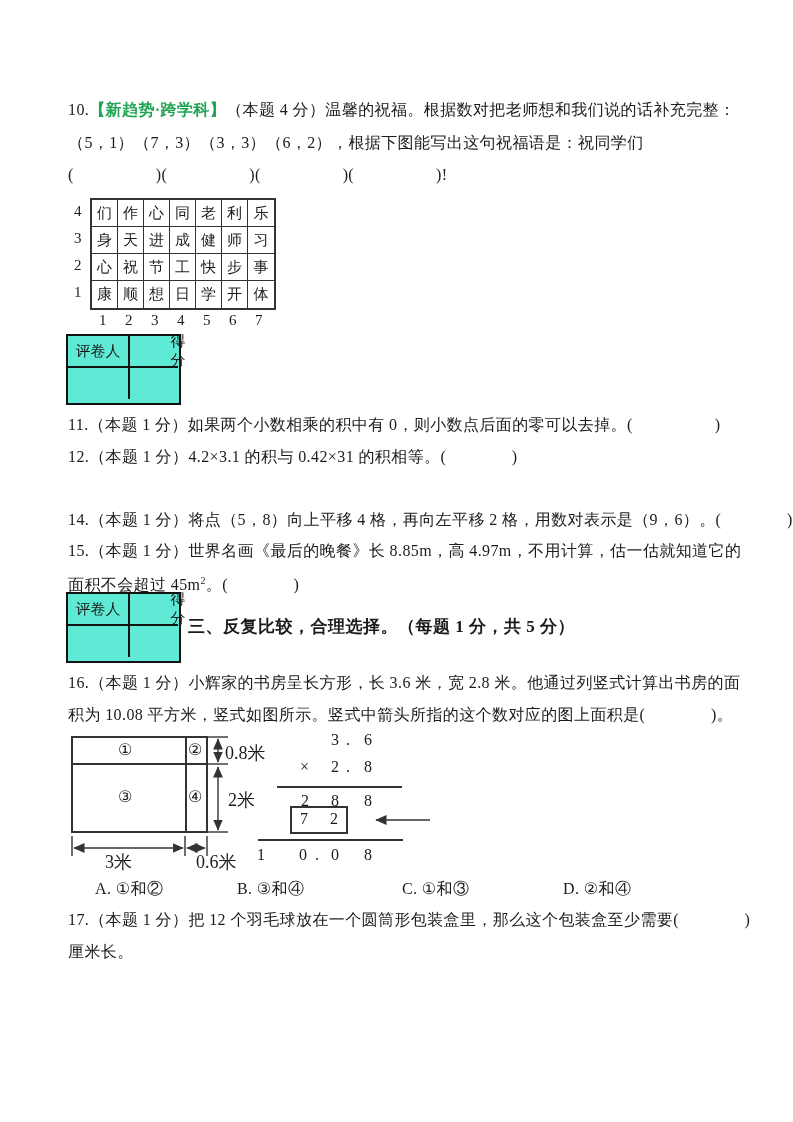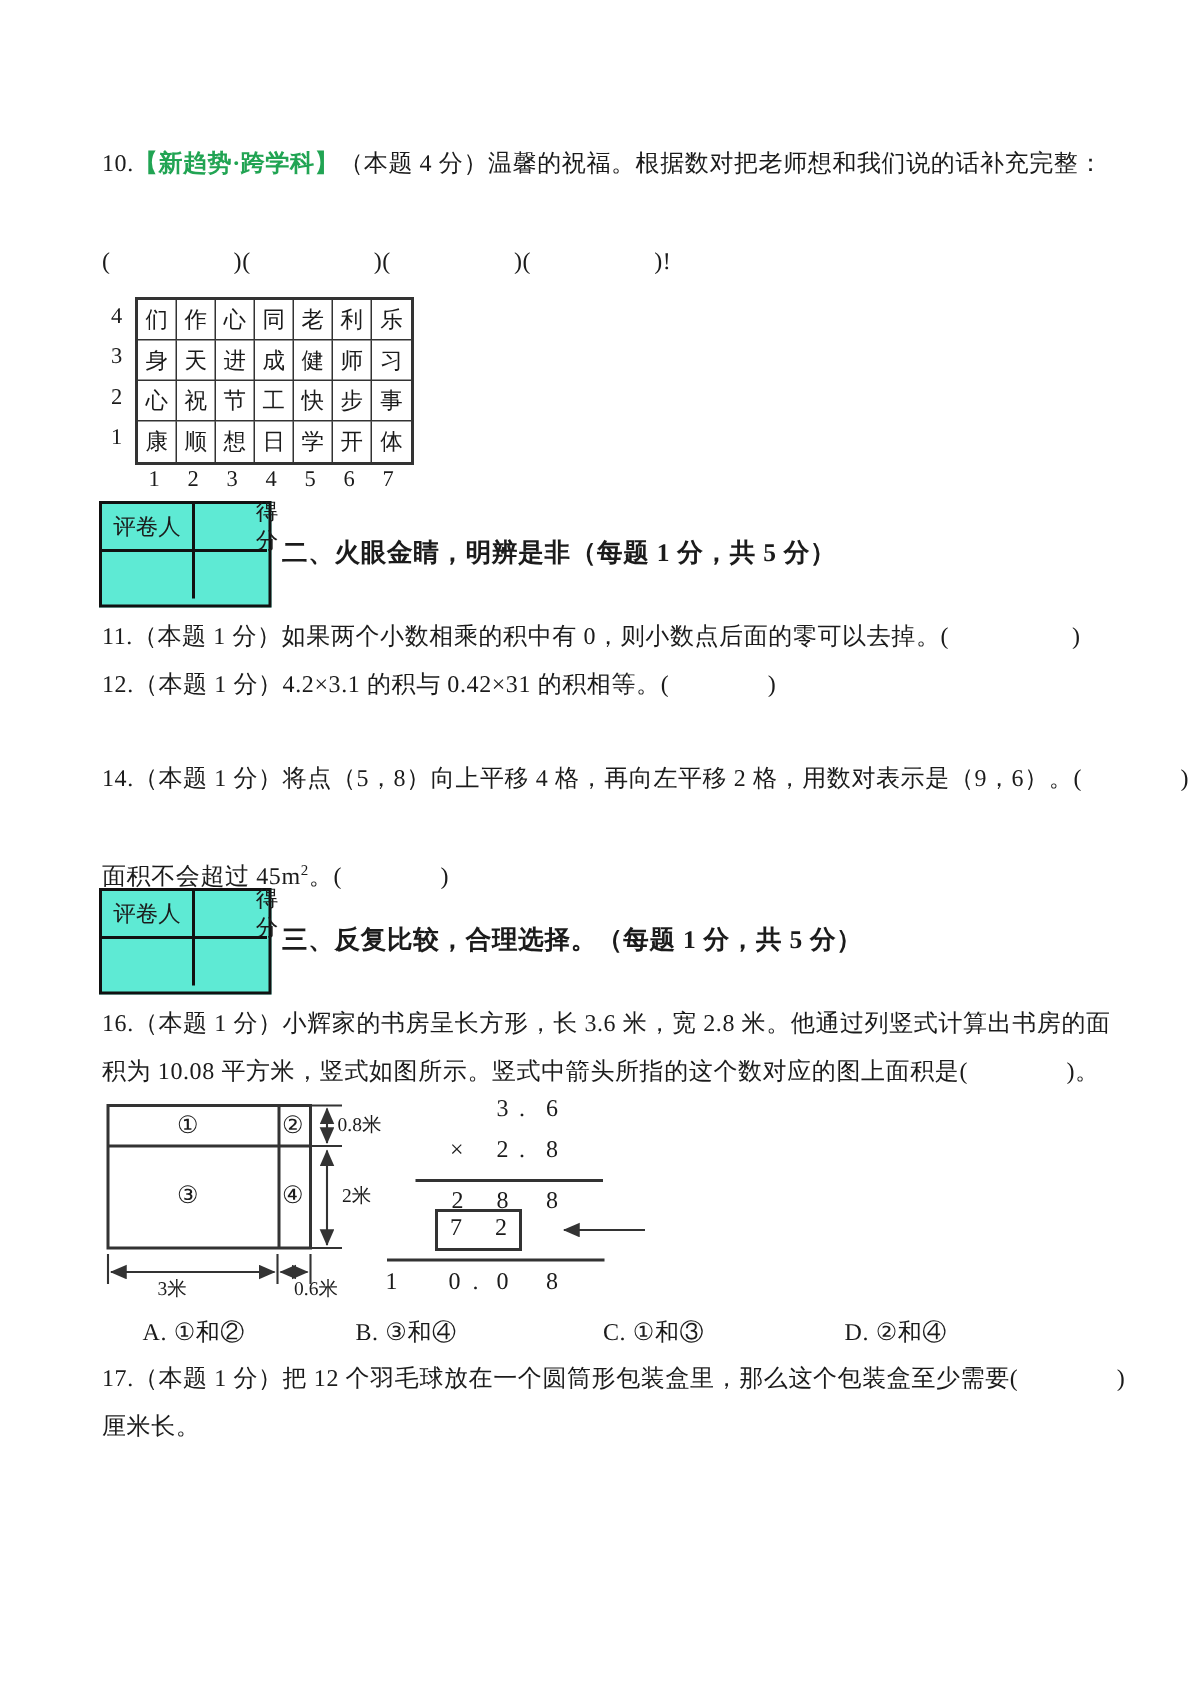--- a/index.html
+++ b/index.html
@@ -20,33 +20,34 @@
   
   .score-table{position:absolute;left:66px;width:111px;height:67px;border:2px solid #111;
                display:grid;grid-template-columns:60px 47px;grid-template-rows:30px 33px;background:#5eead4;}
   .score-cell{display:flex;align-items:center;justify-content:center;font-size:15px;}
   .bl{border-left:2px solid #111;padding-left:48px;}
   .bt{border-top:2px solid #111;}
   
   .fig-rect{position:absolute;left:71px;top:736px;width:137px;height:97px;border:2px solid #333;box-sizing:border-box;}
   .fig-vline{position:absolute;left:185px;top:737px;width:2px;height:95px;background:#333;}
   .fig-hline{position:absolute;left:72px;top:763px;width:135px;height:2px;background:#333;}
-  .fig-lab{position:absolute;font-size:13px;white-space:pre;}
+  .fig-lab{position:absolute;font-size:18px;white-space:pre;}
   .circled{position:absolute;font-size:16px;}
   .mult-ch{position:absolute;font-size:16px;}
   .mult-line{position:absolute;height:2px;background:#333;}
   .mult-box{position:absolute;left:290px;top:806px;width:58px;height:28px;border:2px solid #333;box-sizing:border-box;}
   .fig-svg{position:absolute;left:60px;top:725px;pointer-events:none;}
 </style>
 </head>
 <body>
 
 <div class="page">
 
   <div class="line" style="top:100px"><span>10.</span><span class="green">【新趋势·跨学科】</span><span>（本题 4 分）温馨的祝福。根据数对把老师想和我们说的话补充完整：</span></div>
+  <div class="line" style="top:133px">（5，1）（7，3）（3，3）（6，2），根据下图能写出这句祝福语是：祝同学们</div>
   <div class="line" style="top:165px">(　　　　　)(　　　　　)(　　　　　)(　　　　　)!</div>
 
   <div class="char-grid">
     <span class="gcell">们</span>
       <span class="gcell">作</span>
       <span class="gcell">心</span>
       <span class="gcell">同</span>
       <span class="gcell">老</span>
       <span class="gcell">利</span>
       <span class="gcell">乐</span>
@@ -83,25 +84,25 @@
   <span class="axis-lab" style="left:203px;top:312px">5</span>
   <span class="axis-lab" style="left:229px;top:312px">6</span>
   <span class="axis-lab" style="left:255px;top:312px">7</span>
 
   <div class="score-table" style="top:334px">
     <div class="score-cell">评卷人</div>
     <div class="score-cell bl">得分</div>
     <div class="score-cell bt"></div>
     <div class="score-cell bl bt"></div>
   </div>
-  <div class="sect" style="top:357px">二、火眼金睛，明辨是非（每题 1 分，共 5 分）</div>
 
   <div class="line" style="top:415px">11.（本题 1 分）如果两个小数相乘的积中有 0，则小数点后面的零可以去掉。(　　　　　)</div>
   <div class="line" style="top:447px">12.（本题 1 分）4.2×3.1 的积与 0.42×31 的积相等。(　　　　)</div>
   <div class="line" style="top:510px">14.（本题 1 分）将点（5，8）向上平移 4 格，再向左平移 2 格，用数对表示是（9，6）。(　　　　)</div>
+  <div class="line" style="top:541px">15.（本题 1 分）世界名画《最后的晚餐》长 8.85m，高 4.97m，不用计算，估一估就知道它的</div>
   <div class="line" style="top:571px"><span>面积不会超过 45m</span><sup style="font-size:10px">2</sup><span>。(　　　　)</span></div>
 
   <div class="score-table" style="top:592px">
     <div class="score-cell">评卷人</div>
     <div class="score-cell bl">得分</div>
     <div class="score-cell bt"></div>
     <div class="score-cell bl bt"></div>
   </div>
   <div class="sect" style="top:615px">三、反复比较，合理选择。（每题 1 分，共 5 分）</div>
 

